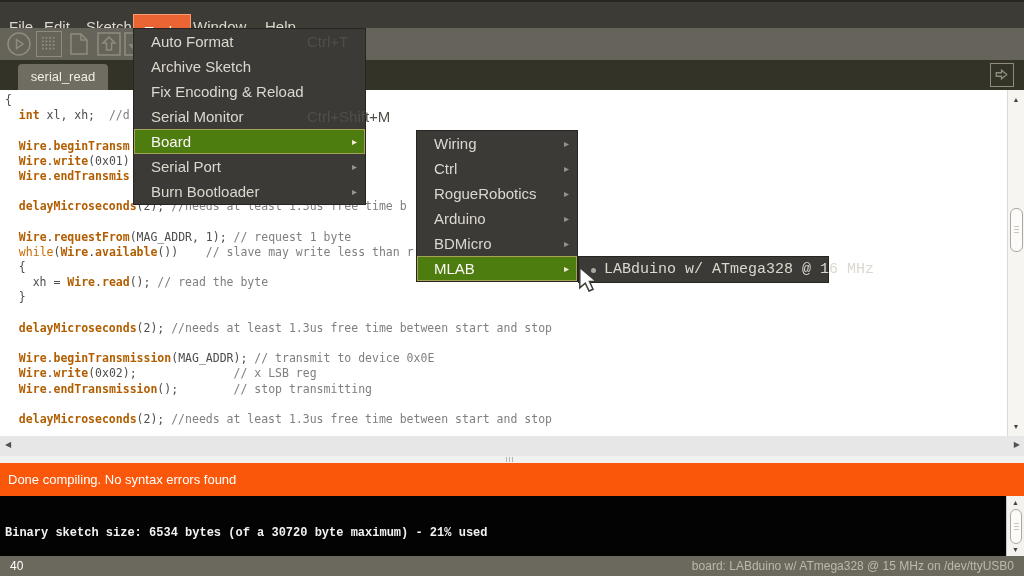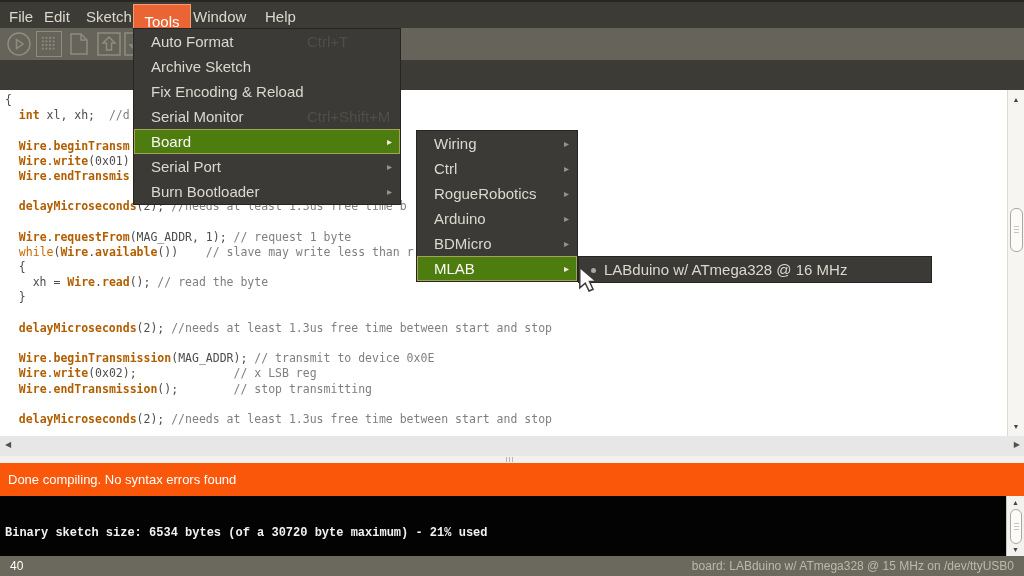--- a/index.html
+++ b/index.html
@@ -1,21 +1,21 @@
 <!DOCTYPE html>
 <html><head>
 <meta charset="utf-8">
 <style>
   html,body{margin:0;padding:0;background:#222;}
   #screen{position:relative;width:1024px;height:576px;overflow:hidden;
           font-family:"Liberation Sans",sans-serif;background:#3C3B36;}
   
   #menubar{position:absolute;left:0;top:0;width:1024px;height:28px;background:#3C3B36;
            border-top:2px solid #272621;box-sizing:border-box;}
-  .mb-item{position:absolute;top:2px;height:26px;line-height:26px;color:#DCD8CF;font-size:15px;padding:0 9px;}
+  .mb-item{position:absolute;top:12px;height:26px;line-height:26px;color:#DCD8CF;font-size:15px;padding:0 9px;}
   .mb-item:nth-child(1){left:0;}
   .mb-item:nth-child(2){left:35px;}
   .mb-item:nth-child(3){left:77px;}
   .mb-item:nth-child(4){left:133px;padding:5px;width:48px;text-align:center;}
   .mb-item:nth-child(5){left:184px;}
   .mb-item:nth-child(6){left:256px;}
   .mb-item.active{background:#EB6434;color:#FFFFFF;box-shadow:inset 0 0 0 1px rgba(255,200,160,.55);}
   
   #toolbar{position:absolute;left:0;top:28px;width:1024px;height:32px;background:#66645A;}
   .tbtn{position:absolute;top:3px;width:26px;height:26px;}
@@ -66,23 +66,23 @@
   #cscroll .arr{position:absolute;left:0;width:17px;text-align:center;color:#45443F;font-size:7px;}
   #cscroll .up{top:3px;} #cscroll .down{bottom:3px;}
   #cthumb{position:absolute;left:3px;top:13px;width:10px;height:33px;background:#FCFBF9;
           border:1px solid #ACA89F;border-radius:6px;}
   
   #footer{position:absolute;left:0;top:556px;width:1024px;height:20px;background:#6B695D;}
   #line-indicator{position:absolute;left:10px;top:0;height:20px;line-height:20px;color:#FFFFFF;font-size:12px;}
   #board-info{position:absolute;right:10px;top:0;height:20px;line-height:20px;color:#BDB8AA;font-size:12px;}
   
   .menu-panel{position:absolute;background:#3B3A36;border:1px solid #26251F;box-sizing:border-box;z-index:10;}
-  #tools-menu{left:133px;top:28px;width:268px;height:177px;}
+  #tools-menu{left:133px;top:28px;width:233px;height:177px;}
   #board-menu{left:416px;top:130px;width:162px;height:152px;}
-  #mlab-menu{left:578px;top:256px;width:354px;height:27px;}
+  #mlab-menu{left:578px;top:256px;width:251px;height:27px;font-family:Liberation Mono, monospace;}
   .menu-row{position:relative;height:25px;color:#DCD8CF;font-size:15px;line-height:25px;}
   .menu-row .lbl{position:absolute;left:17px;white-space:nowrap;}
   #mlab-menu .menu-row .lbl{left:25px;}
   .menu-row .sc{position:absolute;left:173px;color:#504E46;}
   .menu-row .sub-arrow{position:absolute;right:8px;top:0;font-size:10px;color:#97948A;}
   .menu-row.active{background:#4d7c0f;color:#FBF8F5;box-shadow:inset 0 0 0 1px rgba(255,200,160,.5);}
   .menu-row.active .sub-arrow{color:#F7E9DF;}
   .bullet{position:absolute;left:12px;top:11px;width:5px;height:5px;border-radius:50%;background:#ABA79E;}
   
   #pointer{position:absolute;left:577px;top:266px;z-index:20;}
@@ -132,20 +132,30 @@
     <div class="tbtn" style="left:123px">
       <span>
         <svg width="26" height="26" viewBox="0 0 26 26" fill="none" stroke="#8F8C7E" stroke-width="1.5">
           <rect x="2" y="2" width="22" height="22"></rect>
             <path d="M13 20 L7 14 H10.5 V7 H15.5 V14 H19 Z"></path>
         </svg>
       </span>
     </div>
   </div>
 
+  <div id="tabbar">
+    <div id="tab-active">serial_read</div>
+    <div id="tab-menu-btn">
+      <span>
+        <svg width="21" height="21" viewBox="0 0 24 24" fill="none" stroke="#8F8C7E" stroke-width="1.5">
+          <path d="M6 10 H12 V7 L18 12 L12 17 V14 H6 Z"></path>
+        </svg>
+      </span>
+    </div>
+  </div>
 
   <div id="editor">
     <div id="code"><div class="cl"><span class="tk-p">{</span></div><div class="cl"><span class="tk-p">  </span><span class="tk-k">int</span><span class="tk-p"> xl, xh;  </span><span class="tk-c">//d</span></div><div class="cl"> </div><div class="cl"><span class="tk-p">  </span><span class="tk-k">Wire</span><span class="tk-p">.</span><span class="tk-k">beginTransm</span></div><div class="cl"><span class="tk-p">  </span><span class="tk-k">Wire</span><span class="tk-p">.</span><span class="tk-k">write</span><span class="tk-p">(0x01)</span></div><div class="cl"><span class="tk-p">  </span><span class="tk-k">Wire</span><span class="tk-p">.</span><span class="tk-k">endTransmis</span></div><div class="cl"> </div><div class="cl"><span class="tk-p">  </span><span class="tk-k">delayMicroseconds</span><span class="tk-p">(2); </span><span class="tk-c">//needs at least 1.3us free time b</span></div><div class="cl"> </div><div class="cl"><span class="tk-p">  </span><span class="tk-k">Wire</span><span class="tk-p">.</span><span class="tk-k">requestFrom</span><span class="tk-p">(MAG_ADDR, 1); </span><span class="tk-c">// request 1 byte</span></div><div class="cl"><span class="tk-p">  </span><span class="tk-w">while</span><span class="tk-p">(</span><span class="tk-k">Wire</span><span class="tk-p">.</span><span class="tk-k">available</span><span class="tk-p">())    </span><span class="tk-c">// slave may write less than r</span></div><div class="cl"><span class="tk-p">  {</span></div><div class="cl"><span class="tk-p">    xh = </span><span class="tk-k">Wire</span><span class="tk-p">.</span><span class="tk-k">read</span><span class="tk-p">(); </span><span class="tk-c">// read the byte</span></div><div class="cl"><span class="tk-p">  }</span></div><div class="cl"> </div><div class="cl"><span class="tk-p">  </span><span class="tk-k">delayMicroseconds</span><span class="tk-p">(2); </span><span class="tk-c">//needs at least 1.3us free time between start and stop</span></div><div class="cl"> </div><div class="cl"><span class="tk-p">  </span><span class="tk-k">Wire</span><span class="tk-p">.</span><span class="tk-k">beginTransmission</span><span class="tk-p">(MAG_ADDR); </span><span class="tk-c">// transmit to device 0x0E</span></div><div class="cl"><span class="tk-p">  </span><span class="tk-k">Wire</span><span class="tk-p">.</span><span class="tk-k">write</span><span class="tk-p">(0x02);              </span><span class="tk-c">// x LSB reg</span></div><div class="cl"><span class="tk-p">  </span><span class="tk-k">Wire</span><span class="tk-p">.</span><span class="tk-k">endTransmission</span><span class="tk-p">();        </span><span class="tk-c">// stop transmitting</span></div><div class="cl"> </div><div class="cl"><span class="tk-p">  </span><span class="tk-k">delayMicroseconds</span><span class="tk-p">(2); </span><span class="tk-c">//needs at least 1.3us free time between start and stop</span></div></div>
   </div>
   <div id="vscroll">
     <div class="arr up">▲</div>
     <div id="vthumb">
       <div class="grip" style="top:17px"></div>
         <div class="grip" style="top:20px"></div>
         <div class="grip" style="top:23px"></div>

